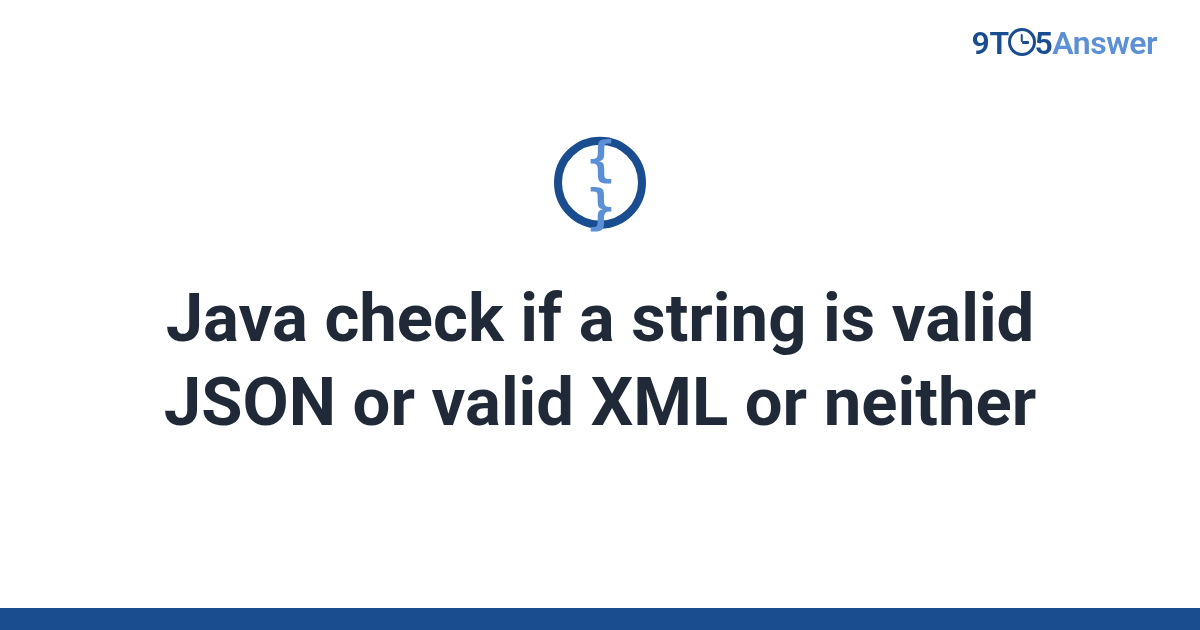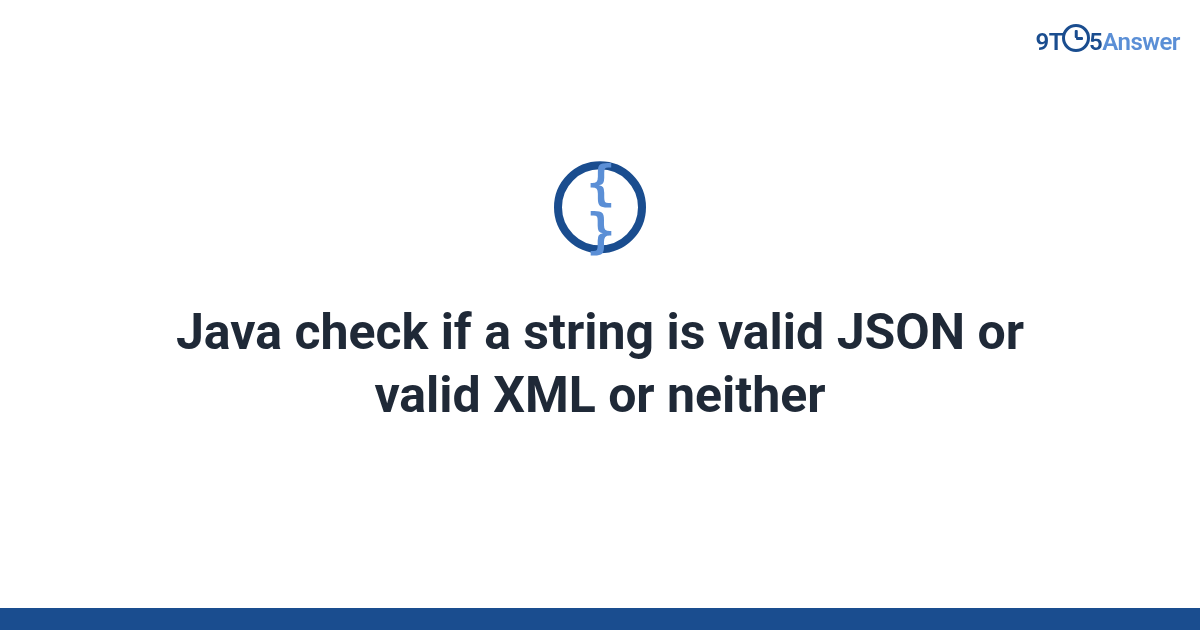--- a/index.html
+++ b/index.html
@@ -11,22 +11,22 @@
       width: 1200px;
       height: 630px;
       background: #ffffff;
       font-family: -apple-system, BlinkMacSystemFont, "Segoe UI", Roboto, Helvetica, Arial, sans-serif;
       position: relative;
       overflow: hidden;
     }
     .logo {
       position: absolute;
       top: 24px;
-      right: 20px;
-      font-size: 24px;
+      right: 43px;
+      font-size: 32px;
       font-weight: 600;
       letter-spacing: -0.5px;
     }
     .logo .nine-t {
       color: #1a4d8f;
     }
     .logo .clock {
       display: inline-flex;
       align-items: center;
       justify-content: center;
@@ -85,21 +85,21 @@
     }
     .icon-braces {
       font-size: 48px;
       font-weight: 700;
       color: #5b8fd6;
       font-family: "Consolas", "Monaco", monospace;
       letter-spacing: -2px;
       line-height: 1;
     }
     .title {
-      font-size: 50px;
+      font-size: 67px;
       font-weight: 700;
       color: #1f2937;
       line-height: 1.25;
       max-width: 920px;
       margin: 0 auto;
     }
     .bottom-bar {
       position: absolute;
       bottom: 0;
       left: 0;

